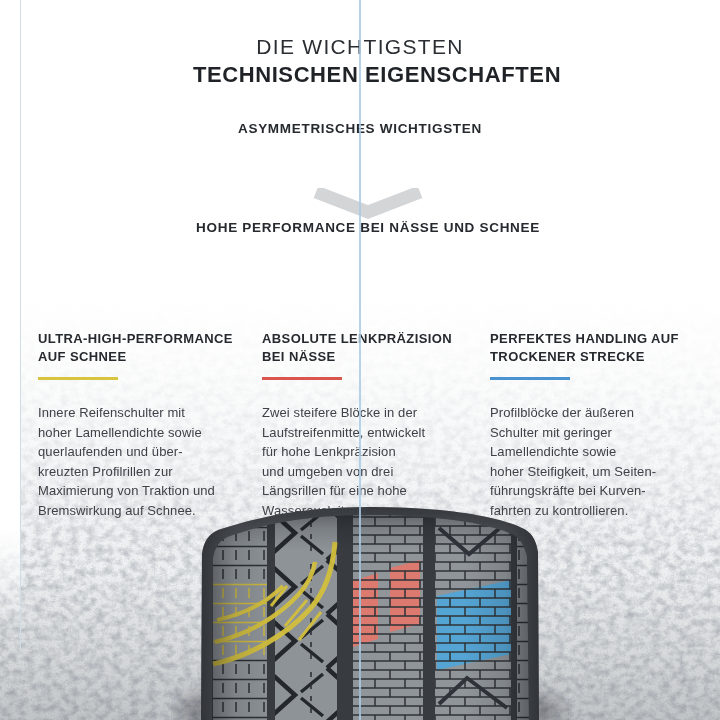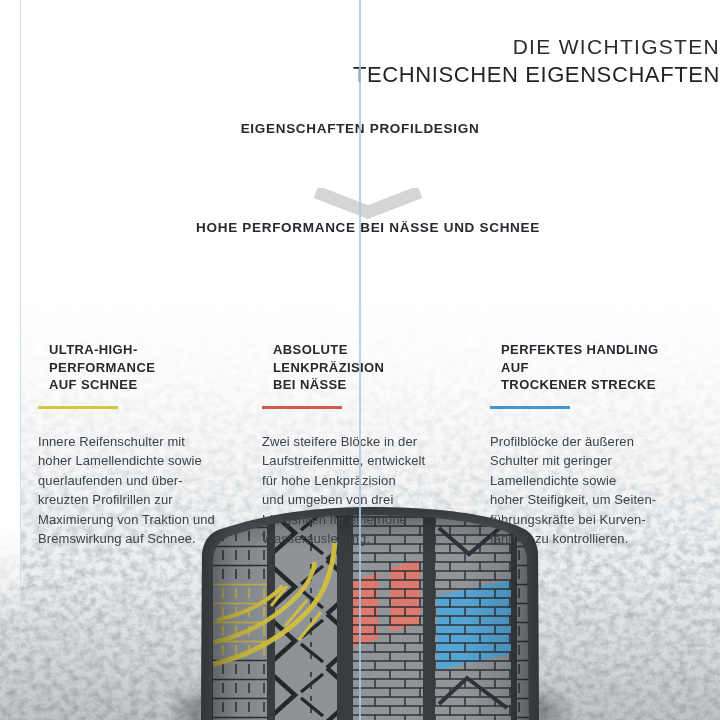--- a/index.html
+++ b/index.html
@@ -4,38 +4,38 @@
 <style>
   html,body{margin:0;padding:0;background:#fff;}
   .page{position:relative;width:720px;height:720px;background:#ffffff;overflow:hidden;
         font-family:"Liberation Sans","DejaVu Sans",sans-serif;color:#26292e;}
 
   
   .vline-center{position:absolute;left:359px;top:0;width:2px;height:720px;background:#a9cbe6;opacity:.85;z-index:40;}
   .vline-left{position:absolute;left:20px;top:0;width:1px;height:650px;background:#cfdde9;z-index:35;}
 
   
-  .title{position:absolute;top:33px;left:0;width:720px;text-align:right;z-index:25;}
+  .title{position:absolute;top:33px;left:0;width:720px;text-align:center;z-index:25;}
   .title-l1{font-size:21px;font-weight:400;letter-spacing:1.3px;line-height:27px;color:#2a2d32;}
-  .title-l2{font-size:22px;font-weight:400;letter-spacing:.6px;line-height:29px;color:#1f2226;padding-left:34px;}
+  .title-l2{font-size:22px;font-weight:700;letter-spacing:.6px;line-height:29px;color:#1f2226;padding-left:34px;}
 
   
   .intro{position:absolute;left:0;width:720px;text-align:center;z-index:25;}
   .intro-1{top:121px;} .intro-2{top:220px;margin-left:8px;}
   .intro-h{font-size:13.5px;font-weight:700;letter-spacing:.7px;color:#26292e;margin:0 0 7px 0;}
   .intro-b{font-size:13px;line-height:20.5px;color:#44474c;white-space:pre-line;letter-spacing:.2px;margin:0;}
 
   
   .chevron-wrap{position:absolute;top:188px;left:313px;z-index:25;}
 
   
   .features{position:absolute;top:330px;left:0;width:720px;height:180px;z-index:25;}
   .feature{position:absolute;top:0;width:210px;}
   .f1{left:38px}.f2{left:262px}.f3{left:490px}
-  .feature-h{font-size:13px;font-weight:700;line-height:17.5px;letter-spacing:.4px;color:#26292e;white-space:pre-line;margin:11px;}
+  .feature-h{font-size:13px;font-weight:700;line-height:17.5px;letter-spacing:.4px;color:#26292e;white-space:pre-line;margin:0;}
   .feature-rule{width:80px;height:3px;margin-top:12px;}
   .feature-b{margin-top:23px;font-size:13px;line-height:19.5px;color:#3e4247;white-space:pre-line;letter-spacing:.1px;}
 
   
   .snow{position:absolute;left:0;top:298px;width:720px;height:422px;z-index:1;background:#eef0f1;}
   .snow svg{position:absolute;inset:0;}
   .snow-fade{position:absolute;inset:0;
      background:linear-gradient(180deg,#ffffff 0%,rgba(255,255,255,.88) 16%,rgba(255,255,255,.55) 38%,rgba(255,255,255,0) 62%);}
   .snow-bottom{position:absolute;left:0;bottom:0;width:100%;height:150px;
      background:linear-gradient(180deg,rgba(82,88,96,0) 0%,rgba(82,88,96,.14) 55%,rgba(66,72,80,.26) 100%);}
@@ -162,21 +162,21 @@
 
   <div class="vline-left"></div>
   <div class="vline-center"></div>
 
   <div class="title">
     <div class="title-l1">DIE WICHTIGSTEN</div>
     <div class="title-l2">TECHNISCHEN EIGENSCHAFTEN</div>
   </div>
 
   <div class="intro intro-1">
-    <p class="intro-h">EIGENSCHAFTEN PROFILDESIGN</p>
+    <p class="intro-h">ASYMMETRISCHES WICHTIGSTEN</p>
   </div>
 
   <div class="chevron-wrap">
     <svg width="110" height="32" viewBox="0 0 110 32">
       <polyline points="3,4 55,24 107,4" fill="none" stroke="#d3d5d7" stroke-width="13"></polyline>
     </svg>
   </div>
 
   <div class="intro intro-2">
     <p class="intro-h">HOHE PERFORMANCE BEI NÄSSE UND SCHNEE</p>

